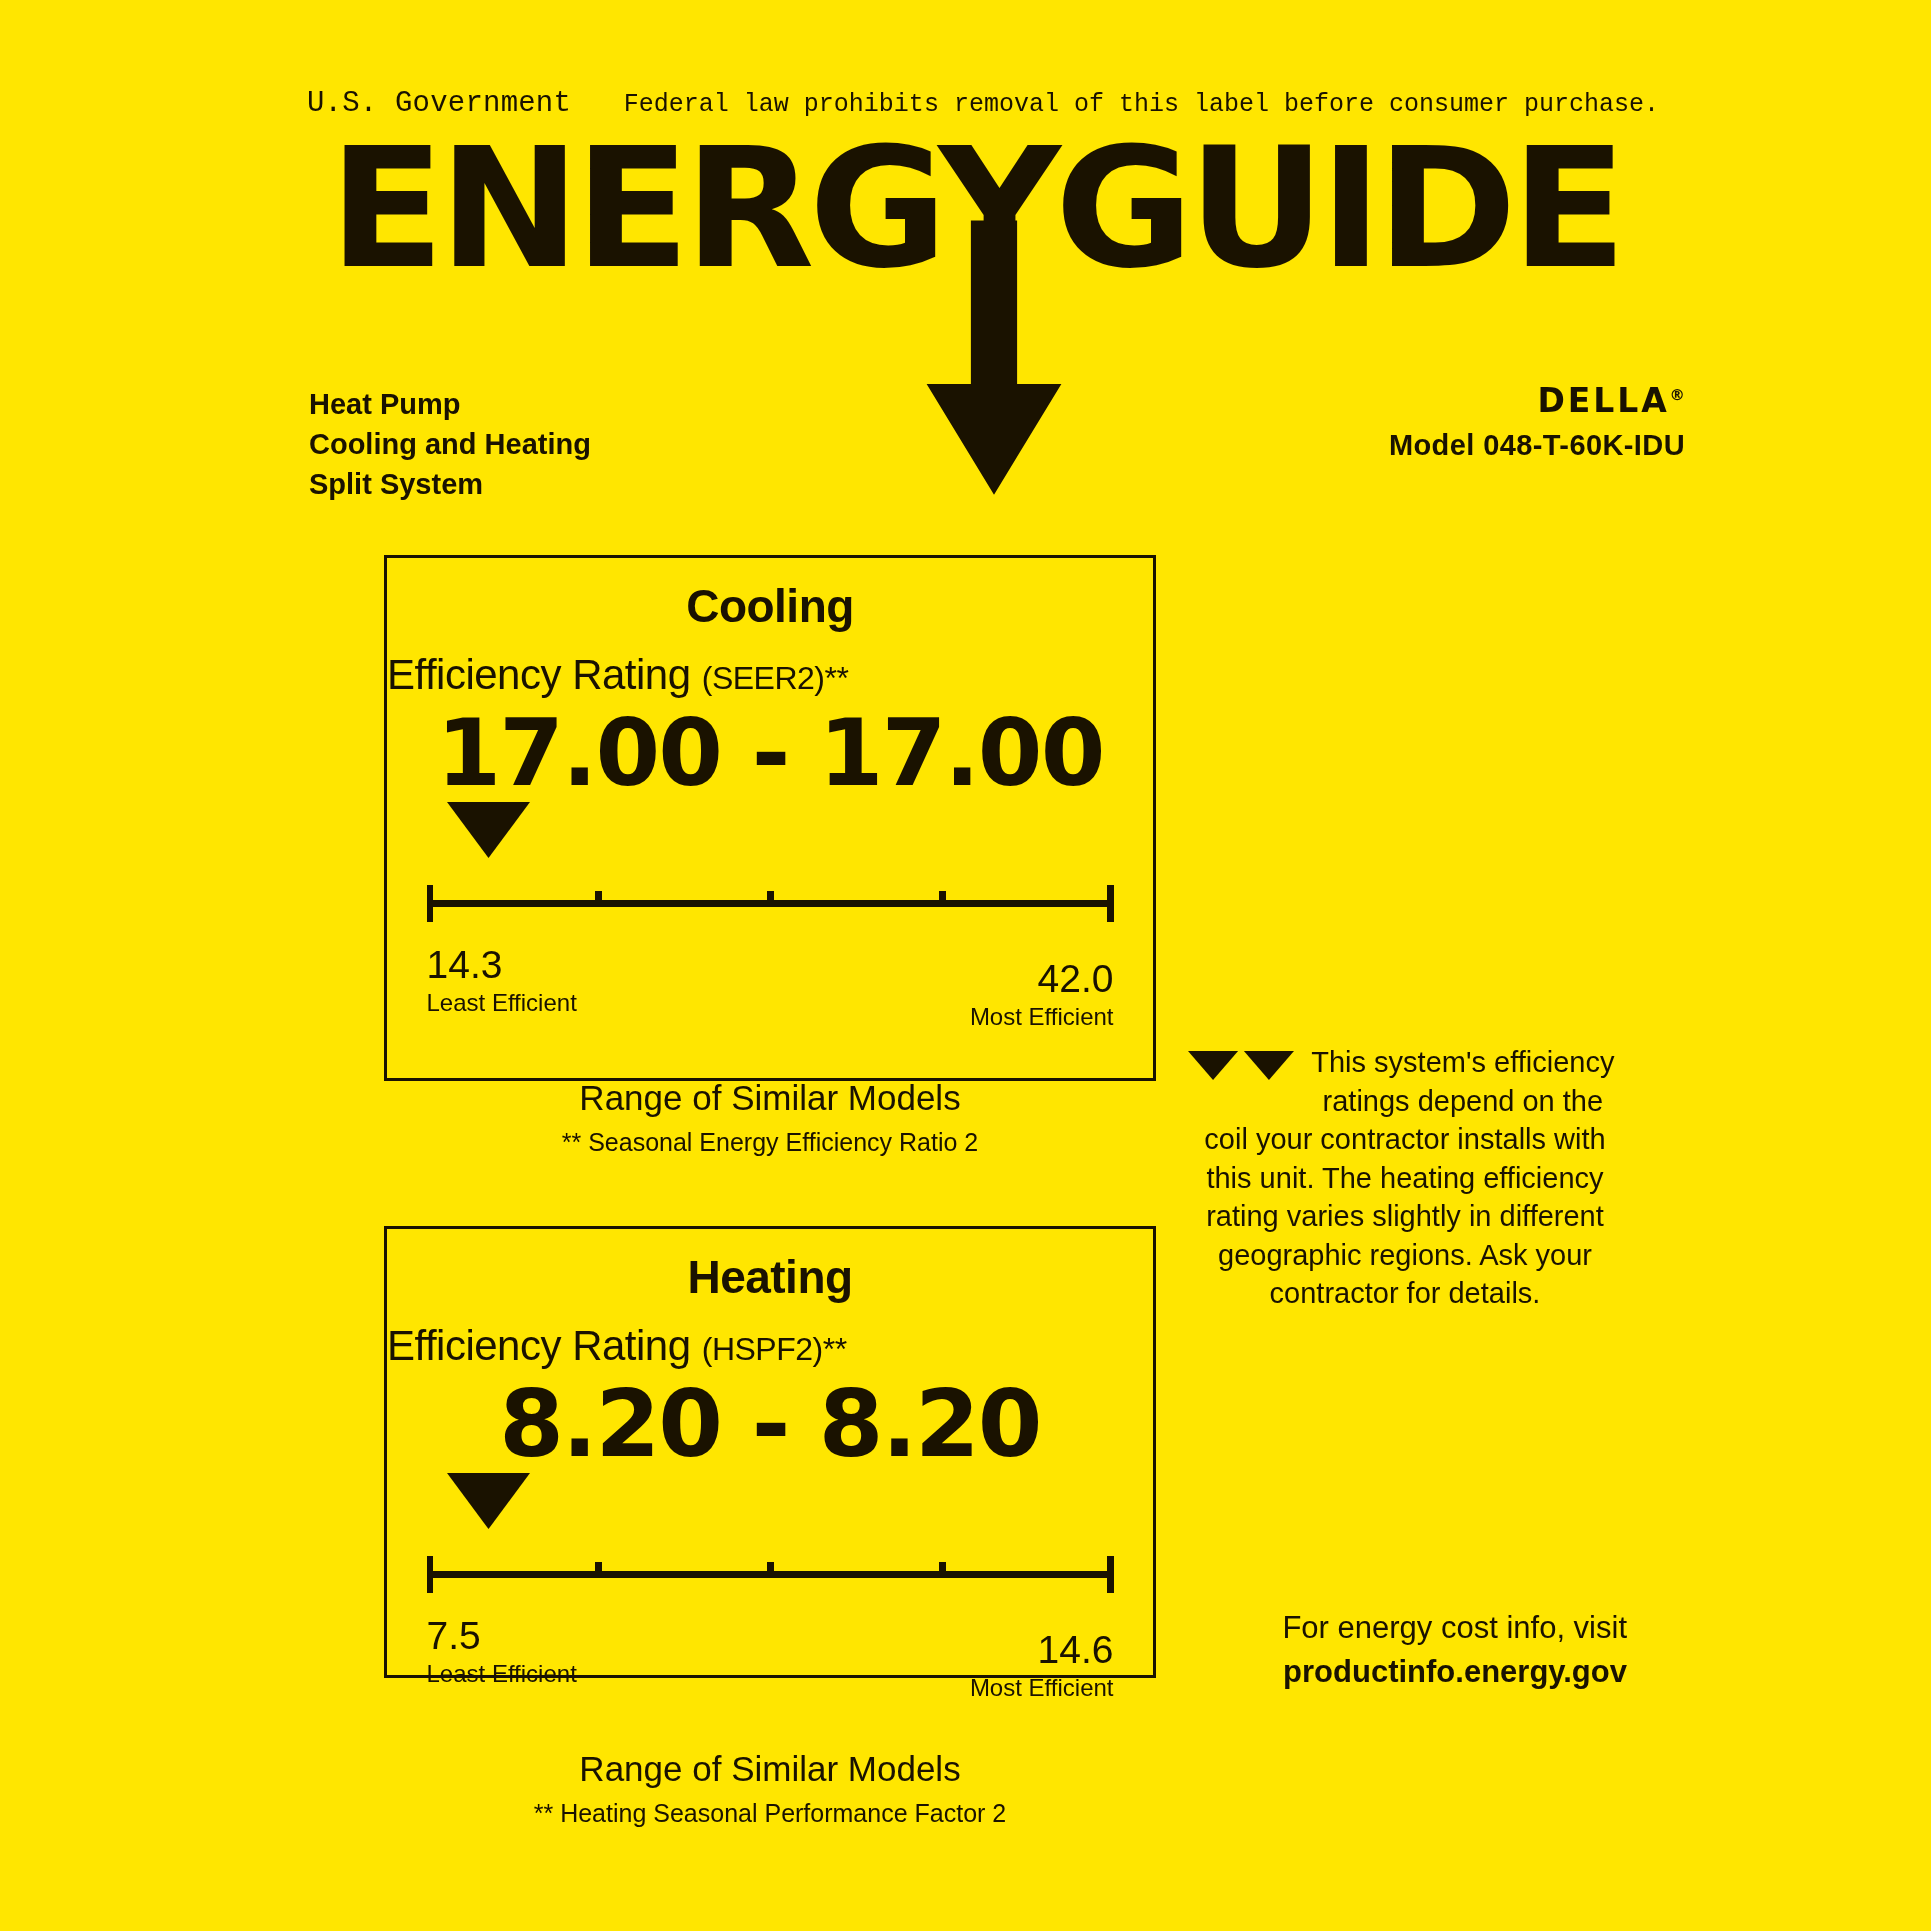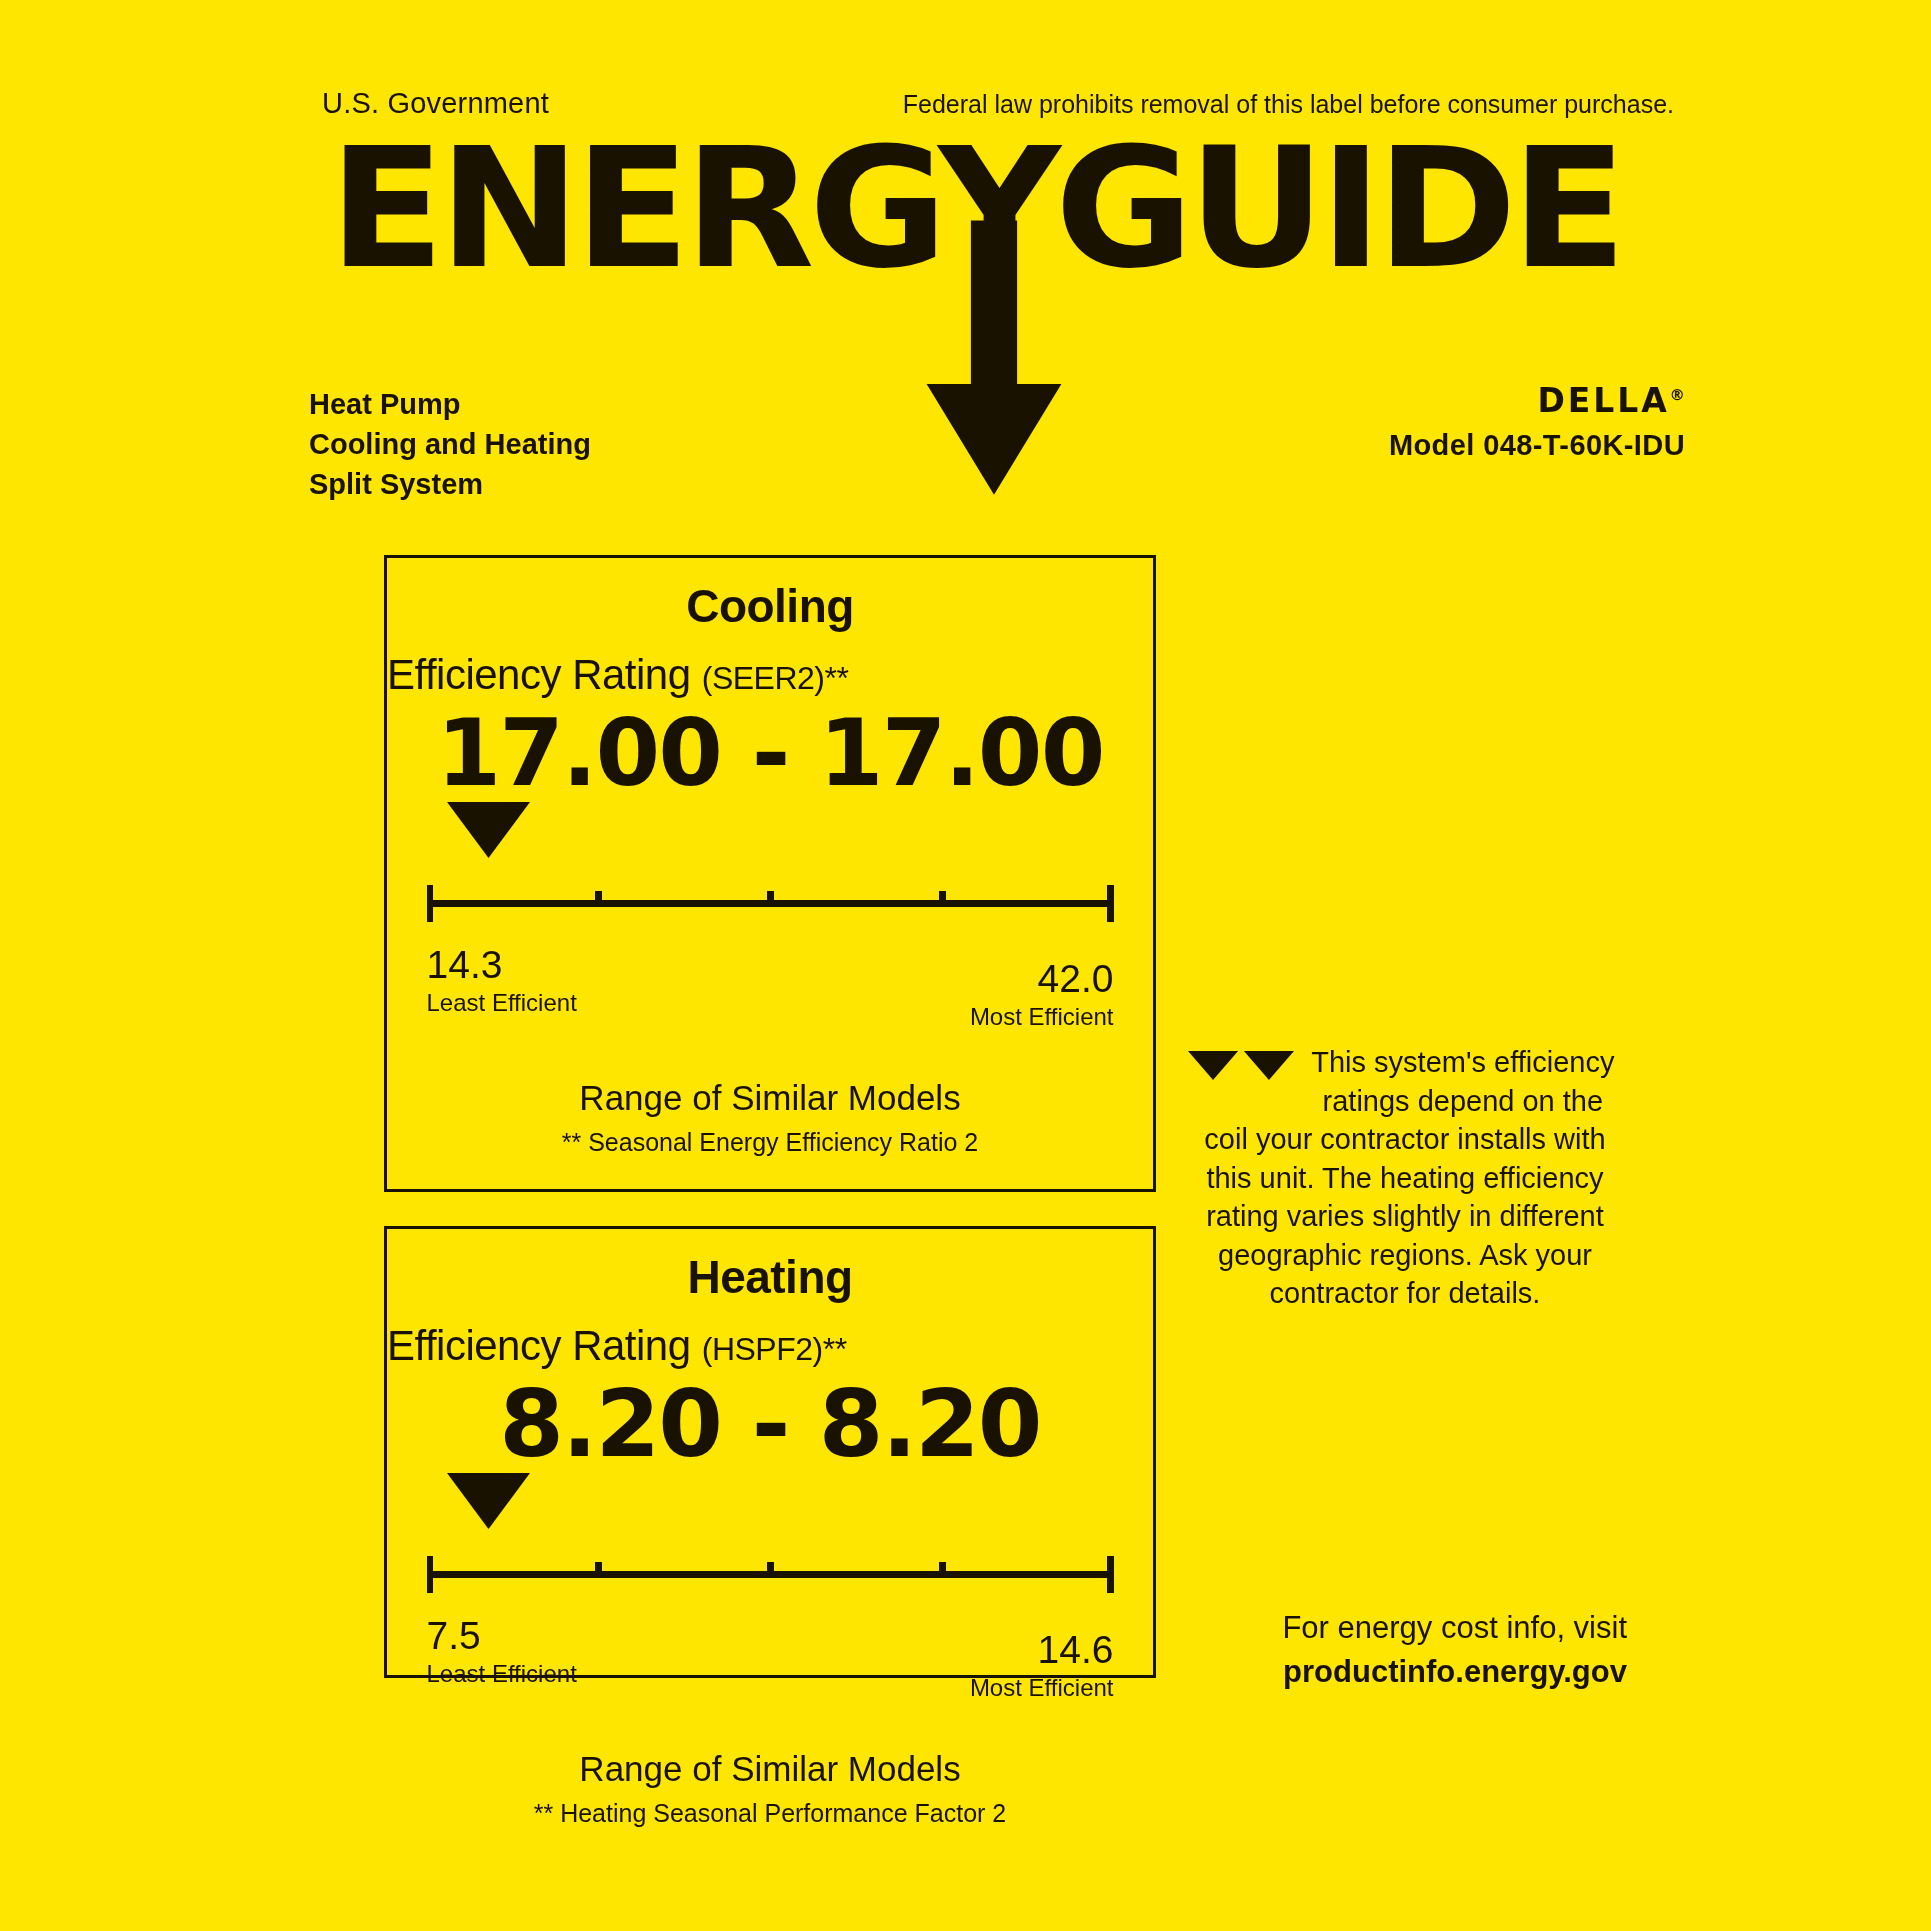--- a/index.html
+++ b/index.html
@@ -18,26 +18,27 @@
   .label {
     position: absolute;
     left: 0; top: 0;
     width: 1931px;
     height: 1931px;
   }
 
   
   .top-row {
     position: absolute;
-    left: 322px;
+    left: 307px;
     top: 87px;
     width: 1352px;
     display: flex;
     justify-content: space-between;
     align-items: baseline;
+    font-family: Liberation Mono, monospace;
   }
   .gov {
     font-size: 29px;
     letter-spacing: 0.2px;
   }
   .federal {
     font-size: 25px;
   }
 
   
@@ -104,21 +105,21 @@
 
   
   .rating-box {
     position: absolute;
     left: 384px;
     width: 772px;
     border: 3.9px solid #1a1200;
     box-sizing: border-box;
     background: transparent;
   }
-  #box-cooling { top: 555px; height: 637px; }
+  #box-cooling { top: 555px; height: 526px; }
   #box-heating { top: 1226px; height: 452px; }
 
   .box-title {
     text-align: center;
     font-size: 46px;
     font-weight: bold;
     margin-top: 21px;
     letter-spacing: -0.5px;
   }
   .box-sub {

